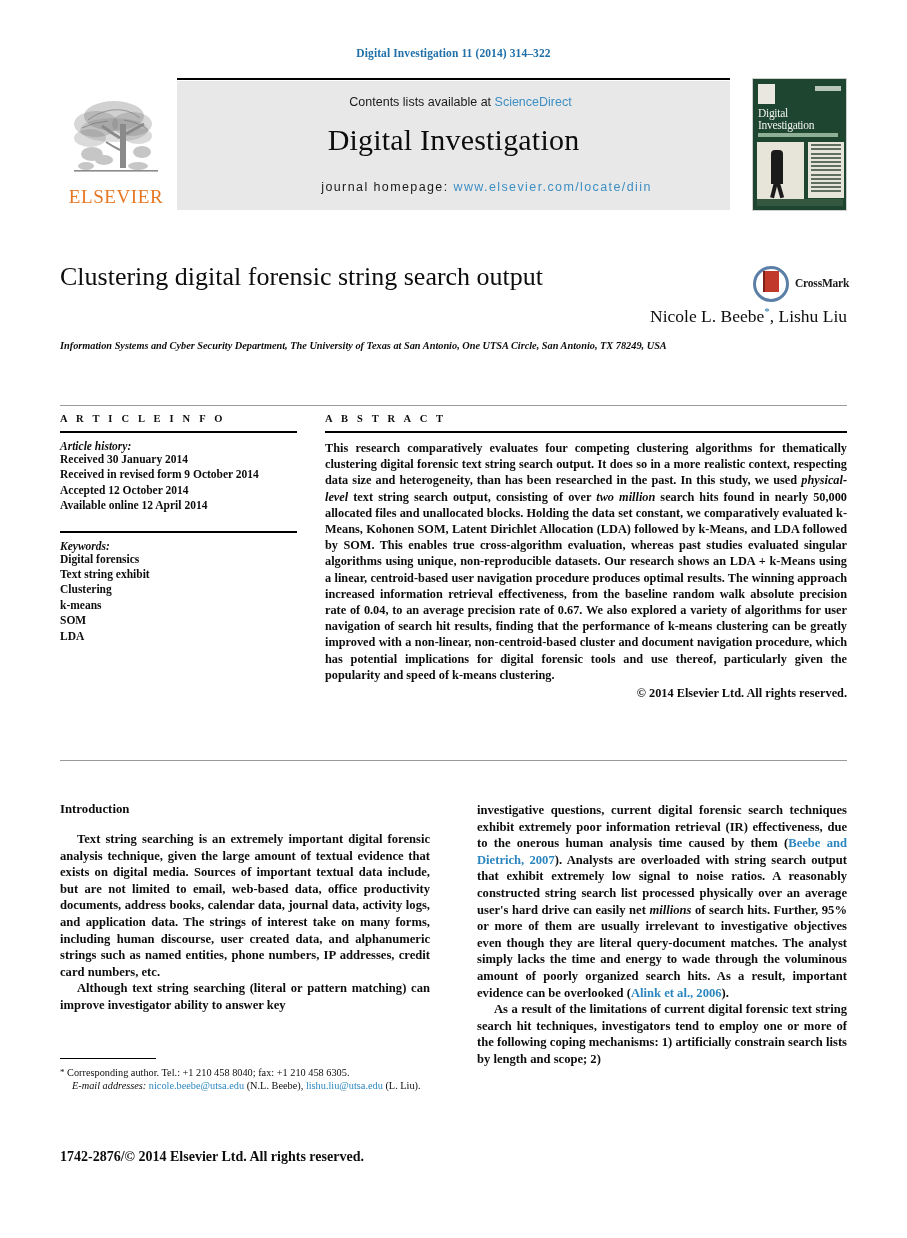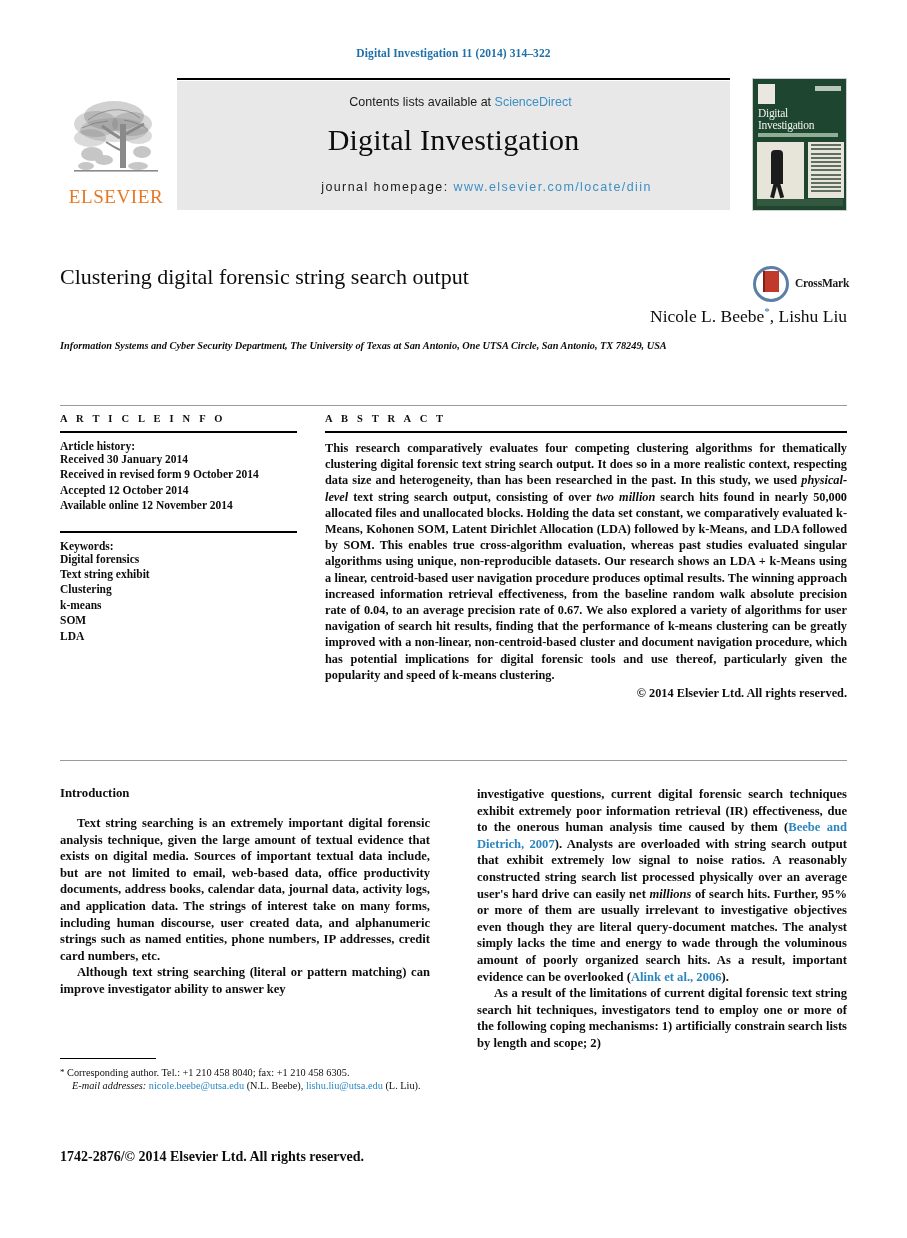--- a/index.html
+++ b/index.html
@@ -214,21 +214,21 @@
 
   
   .title-block {
     position: absolute;
     top: 262px;
     left: 60px;
     width: 787px;
   }
   .paper-title {
     font-family: "Liberation Serif", serif;
-    font-size: 22px;
+    font-size: 26px;
     font-weight: normal;
     color: #0d0d0d;
     margin: 0;
     line-height: 30px;
     letter-spacing: 0px;
   }
   .authors {
     font-family: "Liberation Serif", serif;
     font-size: 17.5px;
     margin: 13px 0 0 0;
@@ -327,20 +327,21 @@
     margin: 8px 0 7px 0;
     color: #0d0d0d;
   }
   .hr-blk {
     height: 2px;
     background: #000;
     margin: 0 0 7px 0;
   }
   .info-label {
     font-family: "Liberation Serif", serif;
+    font-style: italic;
     font-weight: bold;
     font-size: 11.5px;
     margin: 0;
     color: #0d0d0d;
   }
   .info-line {
     font-family: "Liberation Serif", serif;
     font-size: 11.5px;
     line-height: 15.4px;
     margin: 0;
@@ -379,21 +380,21 @@
   
   .body-cols {
     position: absolute;
     top: 786px;
     left: 60px;
     width: 787px;
     height: 400px;
   }
   .bcol {
     position: absolute;
-    top: 0;
+    top: 16px;
     width: 370px;
   }
   .bcol.left  { left: 0; }
   .bcol.right { left: 417px; }
   .body-head {
     font-family: "Liberation Serif", serif;
     font-weight: bold;
     font-size: 12.8px;
     margin: 0 0 14px 0;
     color: #0d0d0d;
@@ -561,21 +562,21 @@
   <div class="infoabs">
     <div class="rule-top"></div>
 
     <div class="col-info">
       <div class="sec-head">A R T I C L E   I N F O</div>
       <div class="hr-blk"></div>
       <p class="info-label">Article history:</p>
       <p class="info-line">Received 30 January 2014</p>
       <p class="info-line">Received in revised form 9 October 2014</p>
       <p class="info-line">Accepted 12 October 2014</p>
-      <p class="info-line">Available online 12 November 2014</p>
+      <p class="info-line">Available online 12 April 2014</p>
       <div class="info-gap"></div>
       <div class="hr-blk"></div>
       <p class="info-label">Keywords:</p>
       <p class="info-line">Digital forensics</p>
       <p class="info-line">Text string exhibit</p>
       <p class="info-line">Clustering</p>
       <p class="info-line">k-means</p>
       <p class="info-line">SOM</p>
       <p class="info-line">LDA</p>
     </div>

